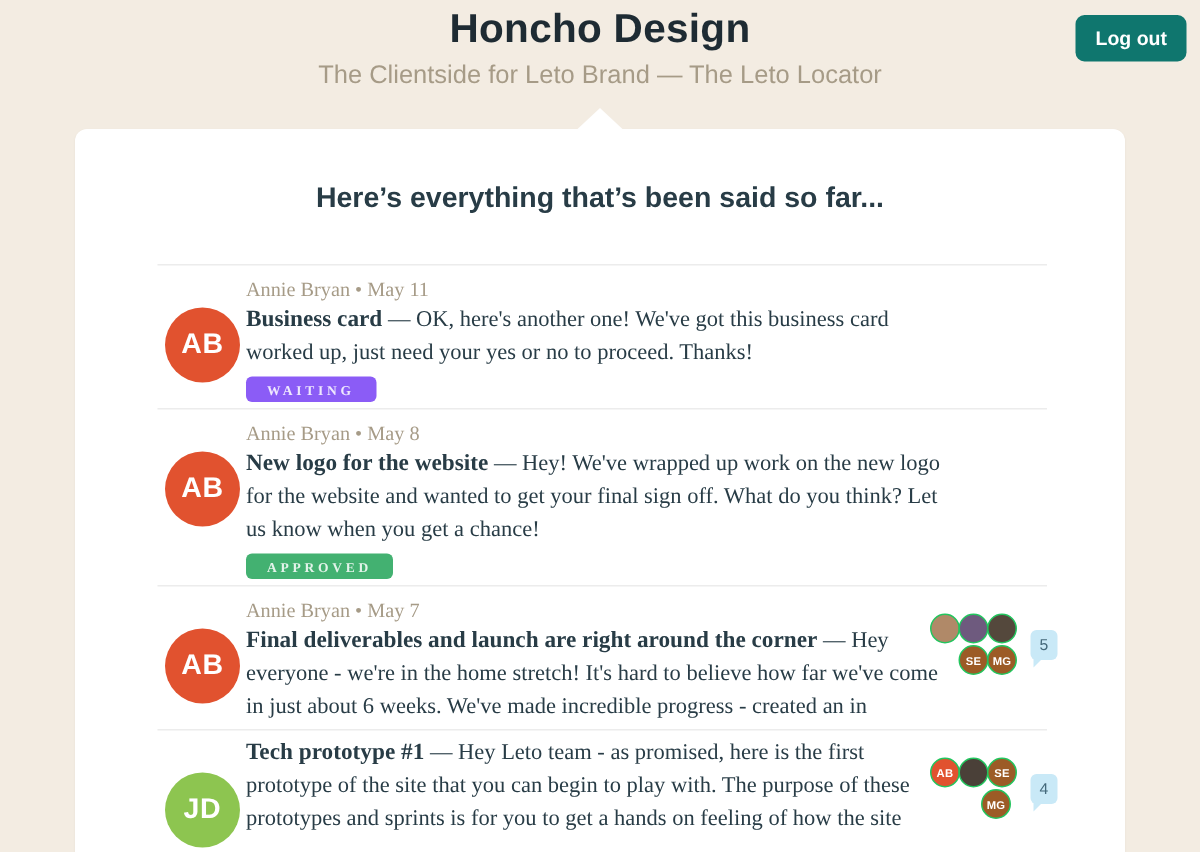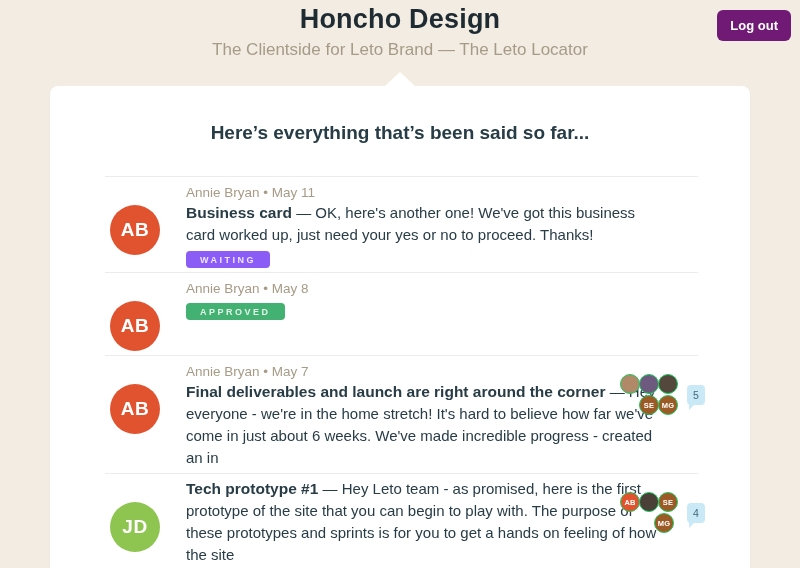--- a/index.html
+++ b/index.html
@@ -10,21 +10,21 @@
     color: #283C46;
     position: relative;
   }
 
   
   .header { text-align: center; padding-top: 4px; position: relative; }
   .app-title { font-size: 27px; font-weight: 700; color: #1E2B33; letter-spacing: .2px; }
   .app-subtitle { font-size: 17px; color: #A69B87; margin-top: 5px; }
   .logout-btn {
     position: absolute; top: 10px; right: 9px;
-    background: #701a75; color: #FFFFFF;
+    background: #0f766e; color: #FFFFFF;
     border: none; border-radius: 6px;
     font-family: "Liberation Sans", sans-serif;
     font-size: 13px; font-weight: 700;
     padding: 8px 13px; cursor: pointer;
   }
 
   
   .card {
     position: absolute; left: 50px; top: 86px;
     width: 700px; height: 520px;
@@ -49,21 +49,21 @@
     position: relative; display: flex;
     border-top: 1px solid #ECECEC;
     padding: 4px 0 4px; cursor: pointer;
   }
   .avatar {
     width: 50px; height: 50px; border-radius: 50%;
     flex-shrink: 0; margin: 24px 0 0 5px;
     display: flex; align-items: center; justify-content: center;
     color: #FFFFFF; font-size: 19px; font-weight: 700; letter-spacing: .5px;
   }
-  .msg-content { margin-left: 26px; width: 473px; }
+  .msg-content { margin-left: 4px; width: 473px; font-family: Liberation Serif, serif; }
   .msg-meta {
     font-size: 13.5px; line-height: 15px; color: #A69B87;
     font-weight: 500; margin: 4px 0 2px;
   }
   .msg-text { font-size: 15px; line-height: 22px; color: #283C46; }
   .msg-title { font-weight: 700; font-size: 15.5px; }
   .badge {
     display: inline-block; margin-top: 5px;
     padding: 4px 14px 3px; border-radius: 4px;
     font-size: 9px; font-weight: 700; letter-spacing: 2.5px;
@@ -131,20 +131,25 @@
     </div>
 
     <div class="msg-row">
       <div class="avatar" style="background: rgb(225, 82, 47);">AB</div>
       <div class="msg-content">
         <div class="msg-meta">
           <span>Annie Bryan</span>
           <span>•</span>
           <span>May 8</span>
         </div>
+        <div class="msg-text">
+          <span class="msg-title">New logo for the website</span>
+          <span>—</span>
+          <span>Hey! We've wrapped up work on the new logo for the website and wanted to get your final sign off. What do you think? Let us know when you get a chance!</span>
+        </div>
         <span class="badge" style="background: rgb(67, 177, 113);">APPROVED</span>
       </div>
     </div>
 
     <div class="msg-row">
       <div class="avatar" style="background: rgb(225, 82, 47);">AB</div>
       <div class="msg-content">
         <div class="msg-meta">
           <span>Annie Bryan</span>
           <span>•</span>

